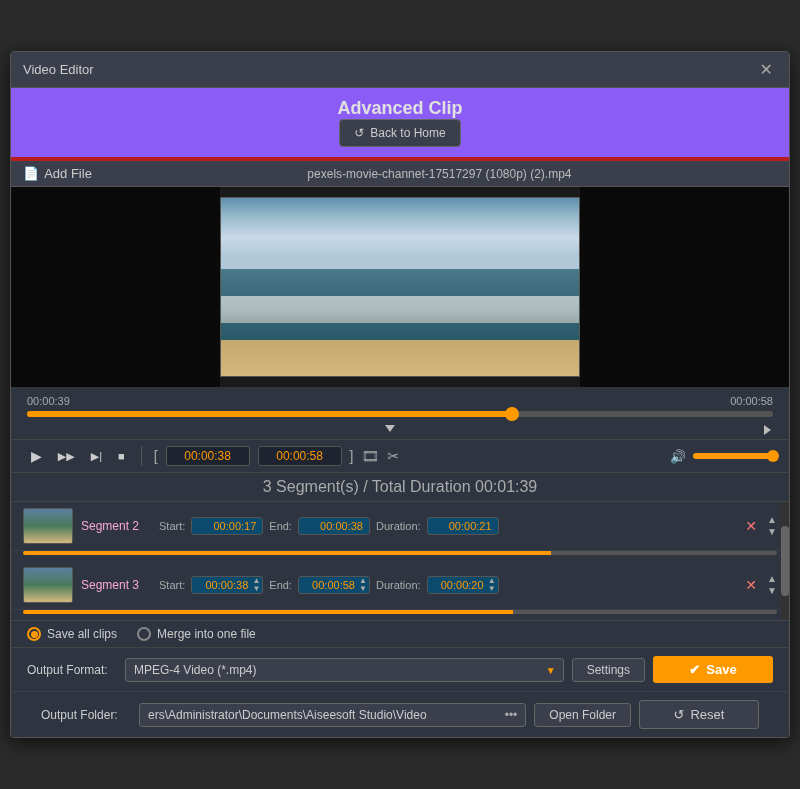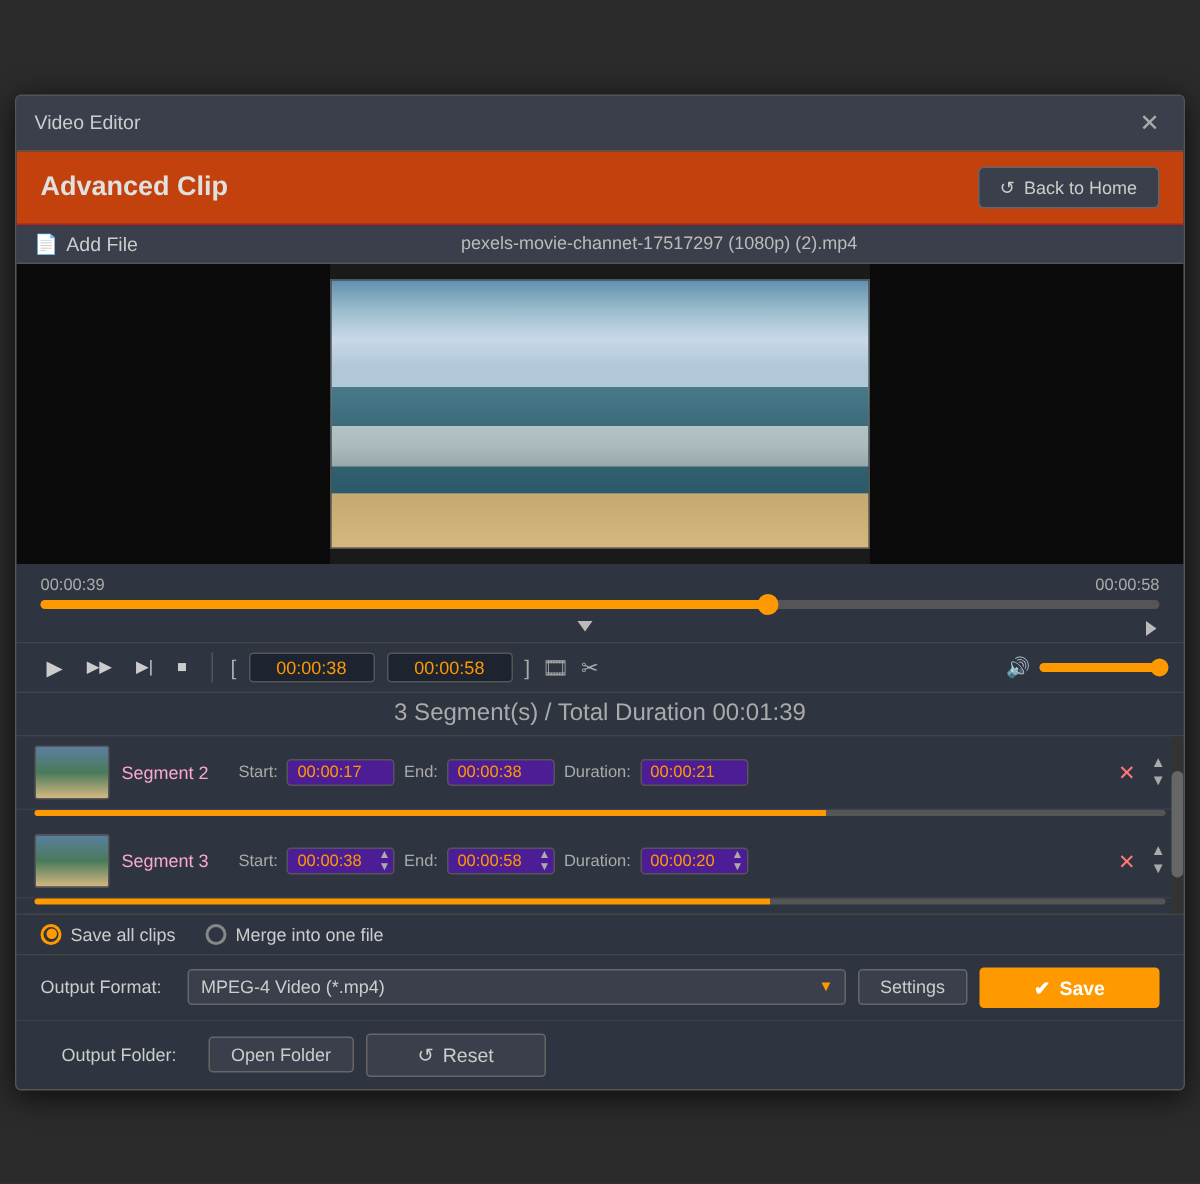--- a/index.html
+++ b/index.html
@@ -37,26 +37,27 @@
     .close-btn {
       background: none;
       border: none;
       color: #aaa;
       font-size: 16px;
       cursor: pointer;
       padding: 0 4px;
     }
 
     .header-row {
-      background: #c2410c;
+      background: #8b5cf6;
       padding: 10px 16px;
       display: flex;
       align-items: center;
       justify-content: space-between;
-      border-bottom: 1px solid #b91c1c;
+      border-bottom: 4px solid #b91c1c;
+      flex-direction: column;
     }
     .advanced-clip-title {
       color: #e0e0e0;
       font-size: 18px;
       font-weight: 600;
     }
     .back-home-btn {
       background: #3a3f4b;
       border: 1px solid #666;
       color: #ccc;
@@ -295,28 +296,28 @@
       display: flex;
       align-items: center;
       gap: 6px;
       flex: 1;
     }
     .seg-label {
       color: #aaa;
       font-size: 11px;
     }
     .seg-time-box {
-      background: #4c1d95;
+      background: #0c4a6e;
       border: 1px solid #555;
       border-radius: 3px;
       color: #f90;
       font-size: 11px;
       padding: 2px 6px;
       min-width: 72px;
-      text-align: left;
+      text-align: right;
       position: relative;
     }
     .seg-time-box.with-arrows {
       padding-right: 14px;
     }
     .seg-arrows {
       display: flex;
       flex-direction: column;
       position: absolute;
       right: 2px;
@@ -678,20 +679,24 @@
     </div>
     <button class="settings-btn">Settings</button>
     <button class="save-btn">
       <span>✔</span>
       <span>Save</span>
     </button>
   </div>
 
   <div style="background:#2e3440; padding: 8px 30px; display:flex; align-items:center; gap:8px;">
     <span class="output-label">Output Folder:</span>
+    <div class="folder-path-display" style="flex:1;background:#3a3f4b;border:1px solid #666;border-radius:3px;padding:4px 8px;display:flex;align-items:center;">
+      <span class="folder-path-text">ers\Administrator\Documents\Aiseesoft Studio\Video</span>
+      <span class="folder-dots">•••</span>
+    </div>
     <button class="open-folder-btn">Open Folder</button>
     <button class="reset-btn">
       <span>↺</span>
       <span>Reset</span>
     </button>
   </div>
 
 </div>
 
 </body></html>

